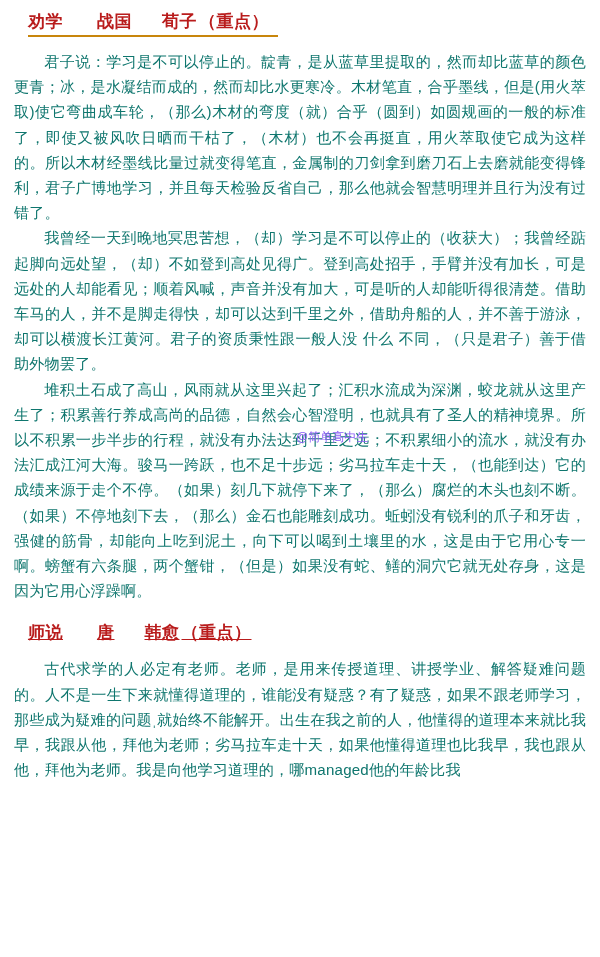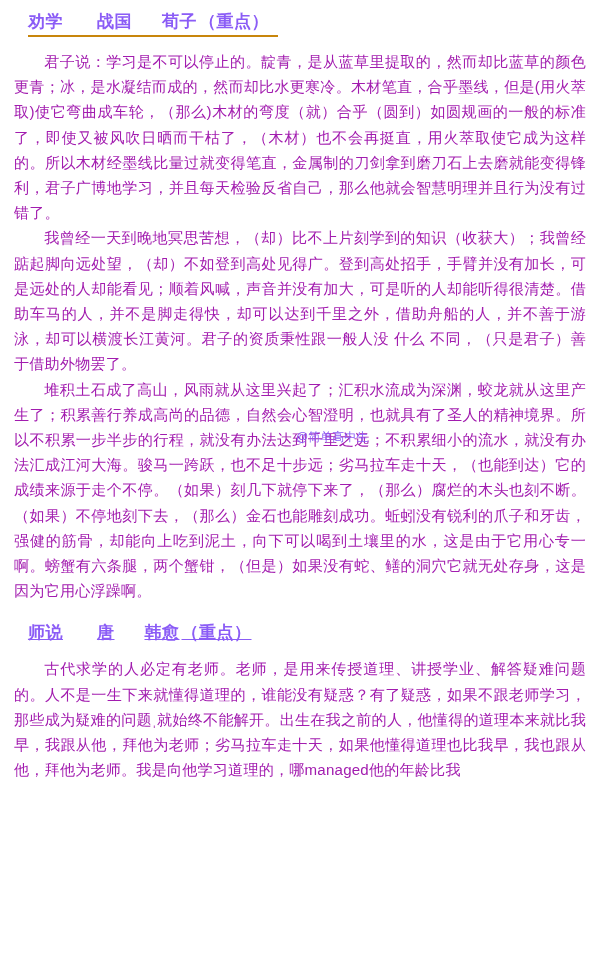--- a/index.html
+++ b/index.html
@@ -20,21 +20,21 @@
     height: 957px;
     box-sizing: border-box;
     padding: 10px 14px 0 14px;
     position: relative;
   }
   .section-header {
     display: flex;
     align-items: baseline;
     font-weight: bold;
     font-size: 17px;
-    color: #8b5cf6;
+    color: #b91c1c;
     letter-spacing: 0.5px;
     margin: 0 0 6px 14px;
   }
   .section-header .title {
     margin-right: 34px;
   }
   .section-header .dynasty {
     margin-right: 30px;
   }
   .section-header .author {
@@ -50,21 +50,21 @@
     margin: -4px 14px 8px 14px;
     width: 250px;
   }
   .para {
     font-size: 15.1px;
     line-height: 25.2px;
     text-align: justify;
     text-justify: inter-ideograph;
     text-indent: 2em;
     margin: 12px 0 0 0;
-    color: #a21caf;
+    color: #0f766e;
     letter-spacing: 0.2px;
   }
   .para + .para {
     margin-top: 0px;
   }
   .block-spacer {
     height: 8px;
   }
   .section-two {
     margin-top: 10px;
@@ -87,21 +87,21 @@
 
   <div class="section-header">
     <span class="title">劝学</span>
     <span class="dynasty">战国</span>
     <span class="author">荀子</span>
     <span class="tag">（重点）</span>
   </div>
   <div class="underline-rule"></div>
 
   <p class="para">君子说：学习是不可以停止的。靛青，是从蓝草里提取的，然而却比蓝草的颜色更青；冰，是水凝结而成的，然而却比水更寒冷。木材笔直，合乎墨线，但是(用火萃取)使它弯曲成车轮，（那么)木材的弯度（就）合乎（圆到）如圆规画的一般的标准了，即使又被风吹日晒而干枯了，（木材）也不会再挺直，用火萃取使它成为这样的。所以木材经墨线比量过就变得笔直，金属制的刀剑拿到磨刀石上去磨就能变得锋利，君子广博地学习，并且每天检验反省自己，那么他就会智慧明理并且行为没有过错了。</p>
-  <p class="para">我曾经一天到晚地冥思苦想，（却）比不上片刻学到的知识（收获大）；我曾经踮起脚向远处望，（却）不如登到高处见得广。登到高处招手，手臂并没有加长，可是远处的人却能看见；顺着风喊，声音并没有加大，可是听的人却能听得很清楚。借助车马的人，并不是脚走得快，却可以达到千里之外，借助舟船的人，并不善于游泳，却可以横渡长江黄河。君子的资质秉性跟一般人没 什么 不同，（只是君子）善于借助外物罢了。</p>
+  <p class="para">我曾经一天到晚地冥思苦想，（却）学习是不可以停止的（收获大）；我曾经踮起脚向远处望，（却）不如登到高处见得广。登到高处招手，手臂并没有加长，可是远处的人却能看见；顺着风喊，声音并没有加大，可是听的人却能听得很清楚。借助车马的人，并不是脚走得快，却可以达到千里之外，借助舟船的人，并不善于游泳，却可以横渡长江黄河。君子的资质秉性跟一般人没 什么 不同，（只是君子）善于借助外物罢了。</p>
   <p class="para">堆积土石成了高山，风雨就从这里兴起了；汇积水流成为深渊，蛟龙就从这里产生了；积累善行养成高尚的品德，自然会心智澄明，也就具有了圣人的精神境界。所以不积累一步半步的行程，就没有办法达到千里之远；不积累细小的流水，就没有办法汇成江河大海。骏马一跨跃，也不足十步远；劣马拉车走十天，（也能到达）它的成绩来源于走个不停。（如果）刻几下就停下来了，（那么）腐烂的木头也刻不断。（如果）不停地刻下去，（那么）金石也能雕刻成功。蚯蚓没有锐利的爪子和牙齿，强健的筋骨，却能向上吃到泥土，向下可以喝到土壤里的水，这是由于它用心专一啊。螃蟹有六条腿，两个蟹钳，（但是）如果没有蛇、鳝的洞穴它就无处存身，这是因为它用心浮躁啊。</p>
 
   <div class="block-spacer"></div>
 
   <div class="section-header section-two">
     <span class="title">师说</span>
     <span class="dynasty">唐</span>
     <span class="author">韩愈</span>
     <span class="tag">（重点）</span>
   </div>

